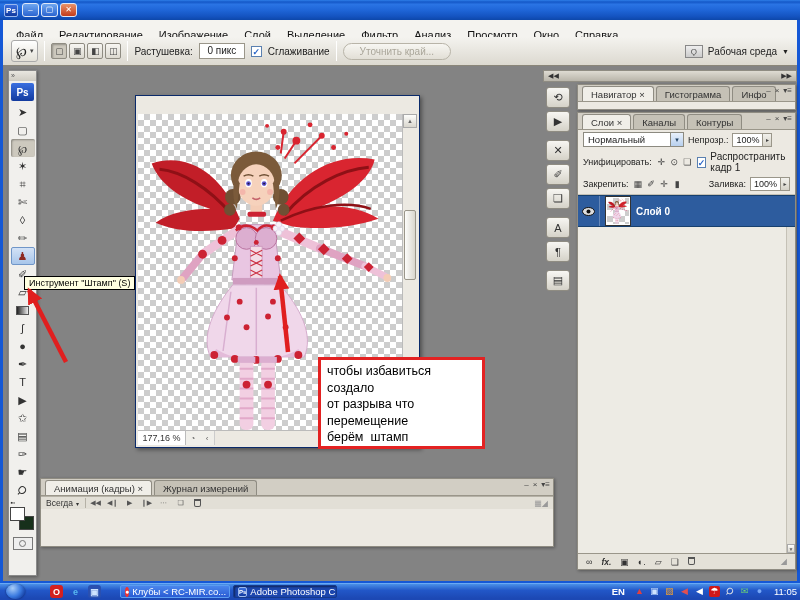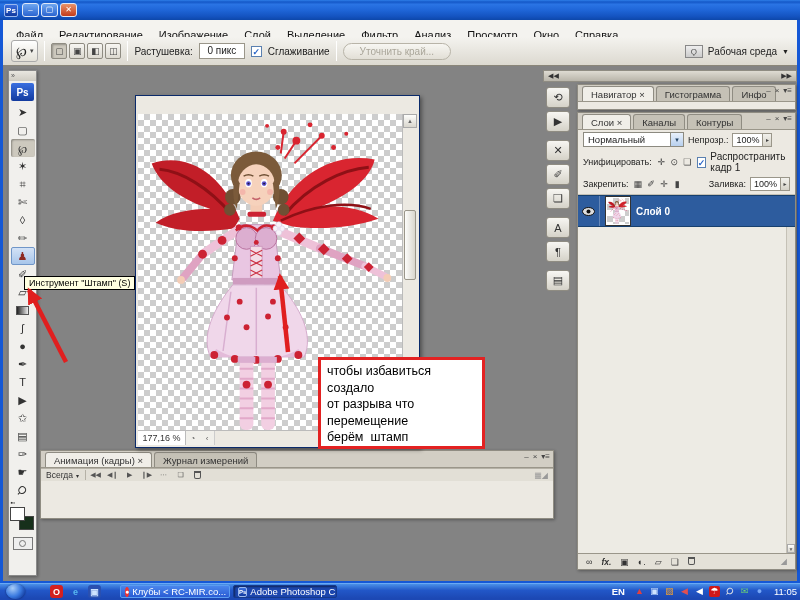--- a/index.html
+++ b/index.html
@@ -86,21 +86,21 @@
 
   
   .tooltip{position:absolute;left:24px;top:276px;background:#ffffe1;border:1px solid #000;font-size:9px;
     padding:1px 4px;color:#000;z-index:40;white-space:nowrap;}
   .note{position:absolute;left:318px;top:357px;width:167px;height:92px;background:#fff;border:3px solid #e32222;
     padding:3px 6px;z-index:45;}
   .note div{font-size:12.5px;line-height:16.5px;font-weight:normal;color:#000;white-space:pre;}
   .overlay-arrows{position:absolute;left:0;top:0;width:800px;height:600px;z-index:60;pointer-events:none;}
 
   
-  .anim{position:absolute;left:40px;top:450px;width:514px;height:69px;background:#ece9e2;border:1px solid #8f8c82;
+  .anim{position:absolute;left:40px;top:478px;width:514px;height:69px;background:#ece9e2;border:1px solid #8f8c82;
     box-shadow:1px 1px 3px #0005;display:flex;flex-direction:column;z-index:5;}
   .tabrow{height:17px;background:#d2cec4;display:flex;align-items:flex-end;padding-left:4px;position:relative;border-bottom:1px solid #9a968a;}
   .tab{font-size:9.5px;padding:2px 8px 1px;background:#c5c1b6;border:1px solid #8f8c82;border-bottom:none;
     border-radius:3px 3px 0 0;margin-right:2px;color:#333;white-space:nowrap;}
   .tab.active{background:#f0eee8;}
   .panel-widgets{position:absolute;right:3px;top:1px;font-size:8px;color:#444;display:flex;gap:4px;align-items:center;}
   .anim-body{flex:1;position:relative;background:#e9e6df;}
   .frame{position:absolute;left:6px;top:2px;width:42px;border:2px solid #3b6fd4;background:#fff;}
   .frame-num{position:absolute;left:1px;top:0;font-size:7px;font-weight:bold;color:#000;z-index:2;background:#fffa;padding:0 1px;}
   .frame-thumb{width:100%;height:24px;overflow:hidden;position:relative;}

